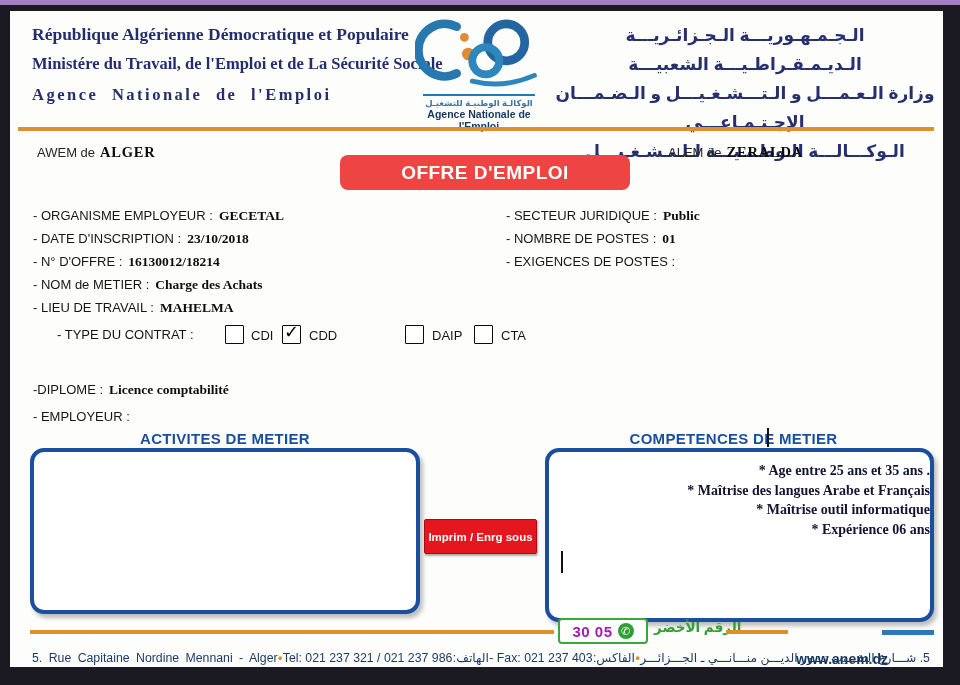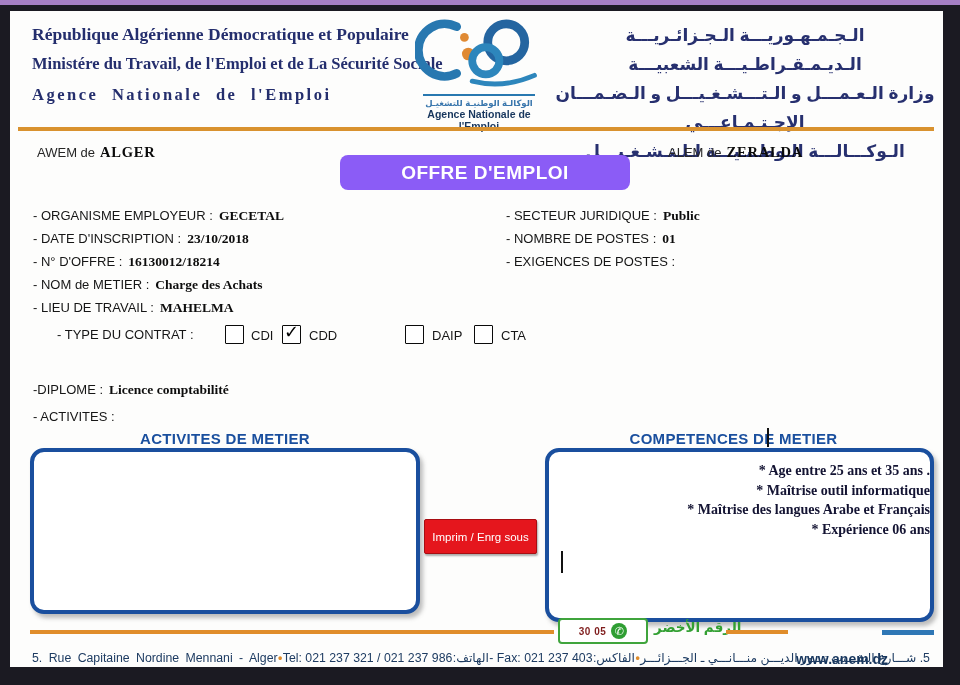--- a/index.html
+++ b/index.html
@@ -18,21 +18,21 @@
   .hdr-ar{position:absolute;left:545px;top:10px;width:380px;text-align:center;color:#27306f;font-weight:bold;font-size:17px;line-height:29px;}
   .logo-wrap{position:absolute;left:398px;top:6px;width:142px;text-align:center;}
   .logo-divider{width:112px;height:2px;background:#2878b0;margin:1px auto 2px auto;}
   .logo-ar{font-size:8.5px;color:#3a77ad;font-weight:bold;}
   .logo-fr{font-size:10.5px;color:#17365d;font-weight:bold;}
   .orange-rule{position:absolute;left:8px;top:116px;width:916px;height:3.5px;background:#d9922f;}
 
   
   .office{position:absolute;top:133px;white-space:nowrap;font-size:13px;color:#262626;}
   .office .val{font-family:"Liberation Serif","DejaVu Serif",serif;font-weight:bold;font-size:14.5px;color:#0b0b0b;letter-spacing:.8px;margin-left:5px;}
-  .banner{position:absolute;left:330px;top:144px;width:290px;height:35px;background:#8b5cf6;border-radius:8px;
+  .banner{position:absolute;left:330px;top:144px;width:290px;height:35px;background:#ef4444;border-radius:8px;
     display:flex;align-items:center;justify-content:center;color:#fff;font-weight:bold;font-size:19px;letter-spacing:.5px;}
 
   
   .frow{position:absolute;white-space:nowrap;font-size:13px;color:#161616;}
   .frow .val{font-family:"Liberation Serif","DejaVu Serif",serif;font-weight:bold;font-size:13.5px;color:#0d0d0d;margin-left:6px;}
 
   
   .cbox{position:absolute;width:17px;height:17px;border:1.6px solid #0a0a0a;background:#fff;border-radius:1px;}
   .cbox .mark{position:absolute;top:-5px;left:1px;font-size:18px;font-weight:bold;color:#000;}
   .clabel{position:absolute;font-size:13px;color:#161616;}
@@ -41,28 +41,28 @@
   .sec-title{position:absolute;top:419px;text-align:center;color:#1a4f9e;font-weight:bold;font-size:15px;letter-spacing:.3px;}
   .caret{position:absolute;width:1.5px;background:#111;}
   .big-box{position:absolute;top:437px;background:#fff;border:4px solid #1a4f9e;border-radius:14px;box-shadow:3px 4px 4px rgba(110,110,110,.45);}
   .box-left{left:20px;width:382px;height:158px;}
   .box-right{left:535px;width:369px;height:157px;padding:9px 0 0 12px;text-align:right;}
   .comp-line{font-family:"Liberation Serif","DejaVu Serif",serif;font-weight:bold;font-size:14px;line-height:19.5px;color:#131332;white-space:nowrap;}
   .box-caret{margin-top:12px;width:1.5px;height:22px;background:#111;}
 
   
   .print-btn{position:absolute;left:414px;top:508px;width:111px;height:33px;background:#e5161d;border:1px solid #a80d12;
-    border-radius:2px;color:#fff;font-weight:normal;font-size:11.5px;display:flex;align-items:center;justify-content:center;
+    border-radius:2px;color:#fff;font-weight:bold;font-size:11.5px;display:flex;align-items:center;justify-content:center;
     cursor:pointer;box-shadow:1px 2px 2px rgba(90,90,90,.5);white-space:nowrap;}
 
   
   .o-line{position:absolute;top:619px;height:4px;background:#e08d2b;}
   .green-badge{position:absolute;left:548px;top:607px;width:86px;height:22px;background:#fff;border:2px solid #3fa43c;border-radius:4px;
     display:flex;align-items:center;justify-content:center;gap:5px;}
-  .green-number{color:#7f1d1d;font-weight:bold;font-size:10px;letter-spacing:.5px;}
+  .green-number{color:#a21caf;font-weight:bold;font-size:15px;letter-spacing:.5px;}
   .phone-circle{width:16px;height:16px;border-radius:50%;background:#2f9e33;color:#fff;font-size:11px;line-height:16px;text-align:center;}
   .green-ar{position:absolute;left:644px;top:608px;color:#33a033;font-weight:bold;font-size:13.5px;}
   .website{position:absolute;left:786px;top:640px;color:#17365d;font-weight:bold;font-size:14px;}
   .b-line{position:absolute;left:872px;top:619px;width:52px;height:4.5px;background:#2f77b5;}
   .addr-row{position:absolute;left:22px;top:640px;width:898px;display:flex;justify-content:space-between;align-items:baseline;
     font-size:12.3px;color:#1e3c62;white-space:nowrap;}
   .addr-fr{word-spacing:3px;}
   .bullet{color:#e08d2b;font-weight:bold;}
 </style>
 </head>
@@ -148,32 +148,32 @@
   <div class="clabel" style="left:422px;top:317px;">DAIP</div>
   <div class="cbox" style="left:464px;top:314px;">
       <span class="mark"></span>
     </div>
   <div class="clabel" style="left:491px;top:317px;">CTA</div>
 
   <div class="frow" style="left:23px;top:371px;">
     <span>-DIPLOME :</span><span class="val">Licence comptabilité</span>
   </div>
   <div class="frow" style="left:23px;top:398px;">
-    <span>- ACTIVITES :</span><span class="val"></span>
+    <span>- EMPLOYEUR :</span><span class="val"></span>
   </div>
 
   <div class="sec-title" style="left:20px;width:390px;">ACTIVITES DE METIER</div>
   <div class="sec-title" style="left:535px;width:377px;">COMPETENCES DE METIER</div>
   <div class="caret" style="left:757px;top:417px;height:19px;"></div>
 
   <div class="big-box box-left"></div>
   <div class="big-box box-right">
     <div class="comp-line">* Age entre 25 ans et 35 ans .</div>
+    <div class="comp-line">* Maîtrise des langues Arabe et Français</div>
     <div class="comp-line">* Maîtrise outil informatique</div>
-    <div class="comp-line">* Maîtrise des langues Arabe et Français</div>
     <div class="comp-line">* Expérience 06 ans</div>
     <div class="box-caret"></div>
   </div>
 
   <div class="print-btn">Imprim / Enrg sous</div>
 
   <div class="o-line" style="left:20px;width:524px;"></div>
   <div class="green-badge">
     <span class="green-number">30 05</span>
     <span class="phone-circle">✆</span>

